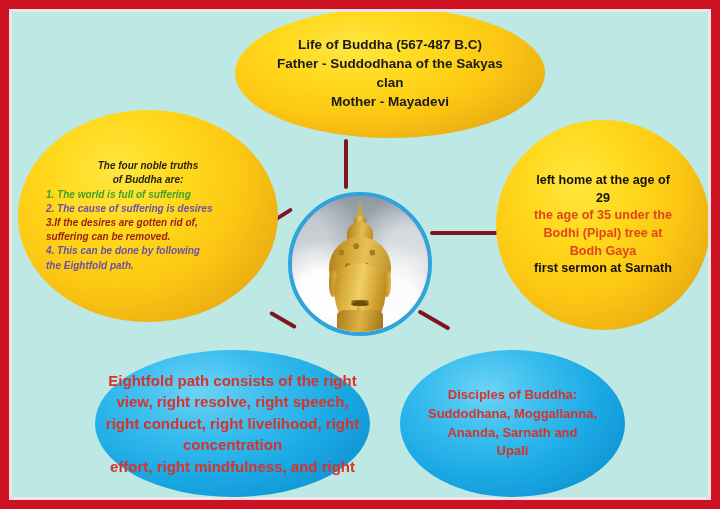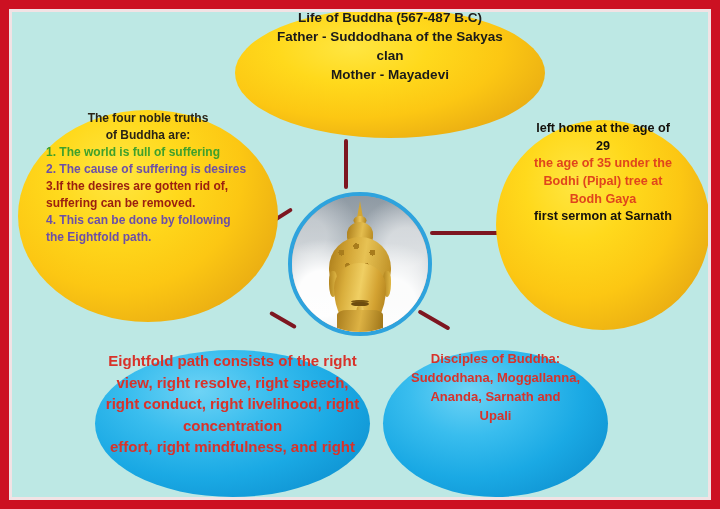--- a/index.html
+++ b/index.html
@@ -42,47 +42,48 @@
     background:#7d1620;
     z-index:5;
     border-radius:2px;
   }
 
   
   .node{
     position:absolute;
     z-index:10;
     display:flex;
+    align-items:center;
     justify-content:center;
     text-align:center;
     box-sizing:border-box;
     border-radius:50%;
   }
   .node .txt{width:100%;padding:0 6px;box-sizing:border-box;}
 
   .yellow{
     background:
       radial-gradient(ellipse at 38% 30%, #ffe642 0%, #ffd91c 28%, #fcc713 55%, #e8ab13 82%, #d79a12 100%);
   }
   .blue{
     background:
       radial-gradient(ellipse at 38% 28%, #6ed3f5 0%, #39bdee 30%, #1aa9e4 58%, #0f93d2 84%, #0b83bf 100%);
   }
 
   #node-top{ left:235px; top:8px; width:310px; height:130px; }
   #node-left{ left:18px; top:110px; width:260px; height:212px; }
   #node-right{ left:496px; top:120px; width:214px; height:210px; }
   #node-bottom-left{ left:95px; top:350px; width:275px; height:147px; }
-  #node-bottom-right{ left:383px; top:350px; width:225px; height:147px; }
+  #node-bottom-right{ left:400px; top:350px; width:225px; height:147px; }
 
   .line{ display:block; line-height:1.30; }
 
   #node-top .line{ font-size:13.5px; font-weight:bold; color:#1a1a1a; line-height:1.42;}
 
-  #node-left .line{ font-size:12px; font-weight:bold; line-height:1.42; }
+  #node-left .line{ font-size:10px; font-weight:bold; line-height:1.42;font-style:italic; }
   #node-left .l-head{ color:#2a2416; }
   #node-left .l-g{ color:#3fa02c; }
   #node-left .l-p{ color:#6b4fa8; }
   #node-left .l-r{ color:#9b2010; }
   #node-left .l-left{ text-align:left; padding-left:22px; }
 
   #node-right .line{ font-size:12.6px; font-weight:bold; line-height:1.40; }
   #node-right .l-k{ color:#14100c; }
   #node-right .l-r{ color:#e0451c; }
 

